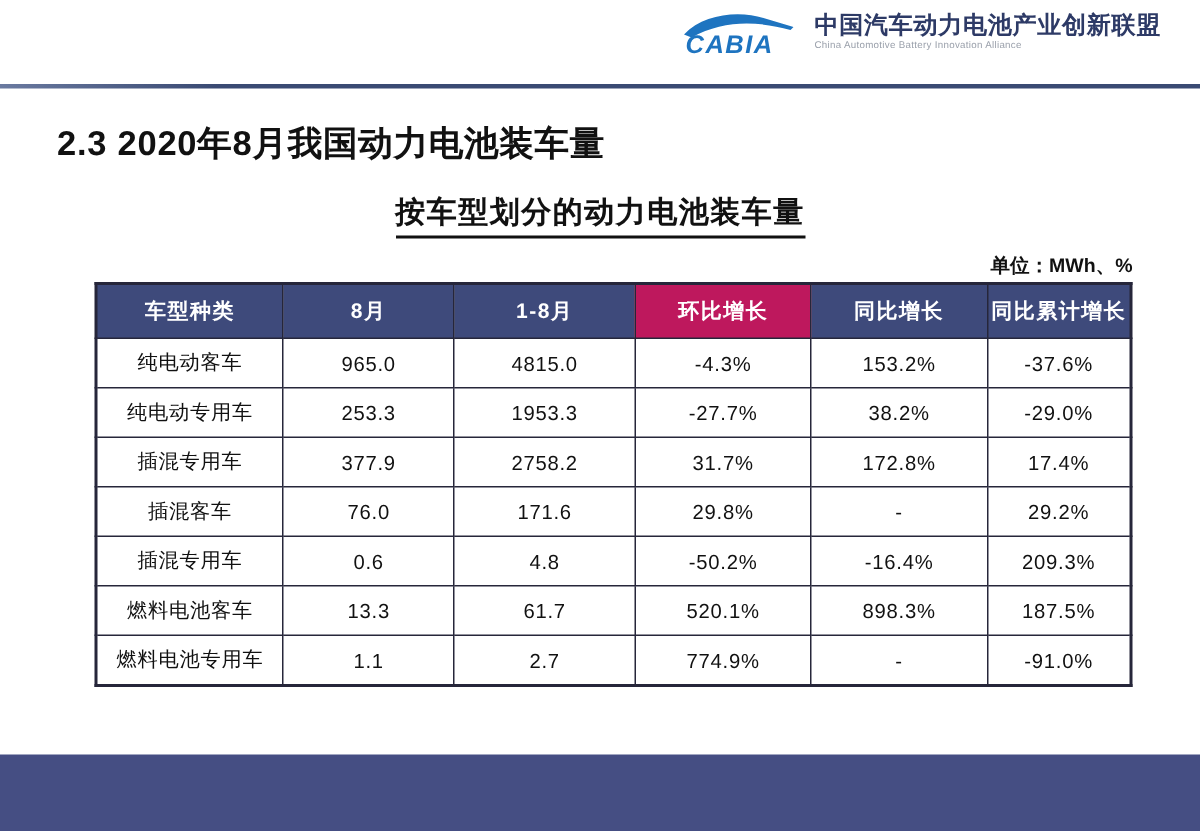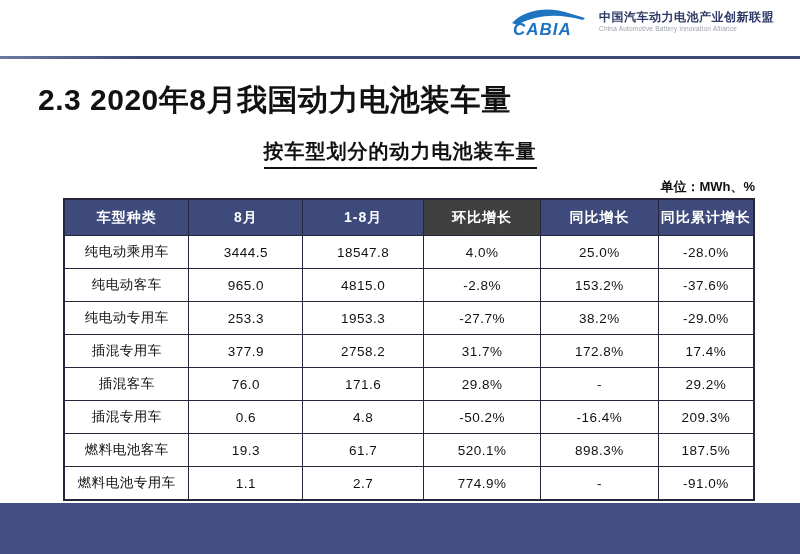--- a/index.html
+++ b/index.html
@@ -7,25 +7,25 @@
     width:800px;height:554px;position:relative;overflow:hidden;
     background:#ffffff;
     font-family:"Liberation Sans","DejaVu Sans",sans-serif;
     color:#111;
   }
   
   .topbar{height:56px;position:relative;background:#fff;}
   .logo-block{position:absolute;right:26px;top:6px;display:flex;align-items:center;}
   .logo-mark{width:82px;height:32px;flex:0 0 auto;}
   .org-names{margin-left:8px;display:flex;flex-direction:column;justify-content:center;line-height:1.15;}
-  .org-cn{font-size:12px;font-weight:bold;color:#2d3a66;letter-spacing:0.5px;}
+  .org-cn{font-size:16px;font-weight:bold;color:#2d3a66;letter-spacing:0.5px;}
   .org-en{font-size:6.5px;color:#9aa0ab;letter-spacing:0.2px;}
   .rule{height:3px;background:linear-gradient(to right,#6a7aa0,#3a4a73 18%,#3a4a73);}
   
-  .page-title{margin:21px 0 0 38px;font-size:30px;font-weight:bold;letter-spacing:0.5px;}
+  .page-title{margin:21px 0 0 38px;font-size:23px;font-weight:bold;letter-spacing:0.5px;}
   .subtitle-wrap{text-align:center;margin-top:17px;}
   .subtitle{font-size:20px;font-weight:bold;display:inline-block;border-bottom:2px solid #111;padding-bottom:2px;letter-spacing:1px;}
   .unit-note{width:755px;text-align:right;font-size:13px;font-weight:bold;margin-top:9px;}
   
   table.data-table{
     width:692px;margin:2px 0 0 63px;border-collapse:collapse;
     border:2px solid #26263a;table-layout:fixed;
   }
   .data-table th{
     height:33px;color:#fff;font-size:14px;font-weight:bold;
@@ -70,39 +70,31 @@
       <col style="width: 17.5%;">
       <col style="width: 17%;">
       <col style="width: 17%;">
       <col style="width: 13.9%;">
     </colgroup>
   <thead>
       <tr>
         <th style="background: rgb(62, 74, 123);">车型种类</th>
         <th style="background: rgb(62, 74, 123);">8月</th>
         <th style="background: rgb(62, 74, 123);">1-8月</th>
-        <th style="background: #404040; font-family: Liberation Mono, monospace;">环比增长</th>
+        <th style="background: #be185d; font-family: Liberation Mono, monospace;">环比增长</th>
         <th style="background: rgb(62, 74, 123);">同比增长</th>
         <th style="background: rgb(62, 74, 123);">同比累计增长</th>
       </tr>
     </thead>
   <tbody>
       <tr>
-        <td>纯电动乘用车</td>
-        <td>3444.5</td>
-        <td>18547.8</td>
-        <td>4.0%</td>
-        <td>25.0%</td>
-        <td>-28.0%</td>
-      </tr>
-      <tr>
         <td>纯电动客车</td>
         <td>965.0</td>
         <td>4815.0</td>
-        <td>-2.8%</td>
+        <td>-4.3%</td>
         <td>153.2%</td>
         <td>-37.6%</td>
       </tr>
       <tr>
         <td>纯电动专用车</td>
         <td>253.3</td>
         <td>1953.3</td>
         <td>-27.7%</td>
         <td>38.2%</td>
         <td>-29.0%</td>
@@ -126,21 +118,21 @@
       <tr>
         <td>插混专用车</td>
         <td>0.6</td>
         <td>4.8</td>
         <td>-50.2%</td>
         <td>-16.4%</td>
         <td>209.3%</td>
       </tr>
       <tr>
         <td>燃料电池客车</td>
-        <td>19.3</td>
+        <td>13.3</td>
         <td>61.7</td>
         <td>520.1%</td>
         <td>898.3%</td>
         <td>187.5%</td>
       </tr>
       <tr>
         <td>燃料电池专用车</td>
         <td>1.1</td>
         <td>2.7</td>
         <td>774.9%</td>

